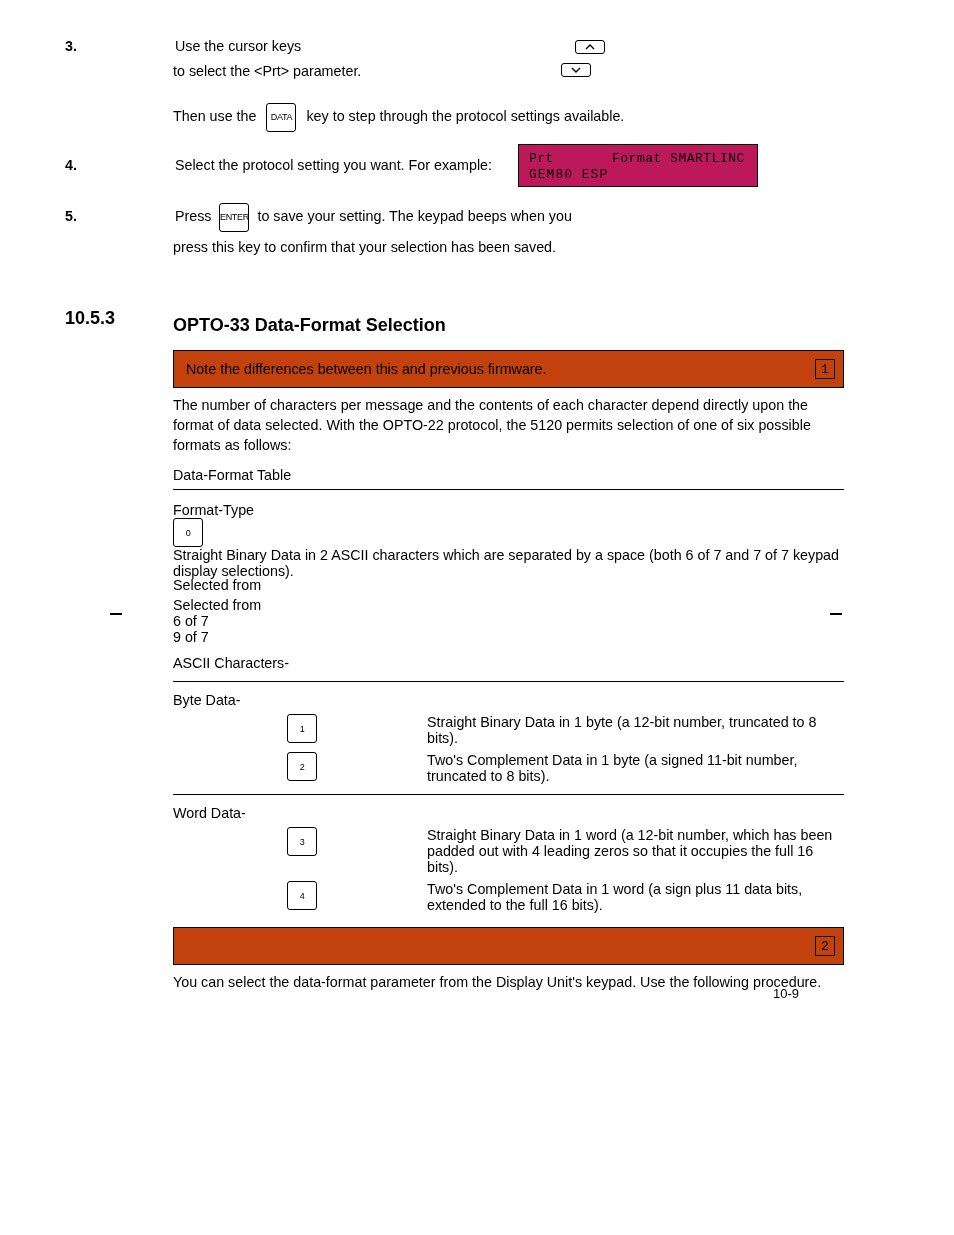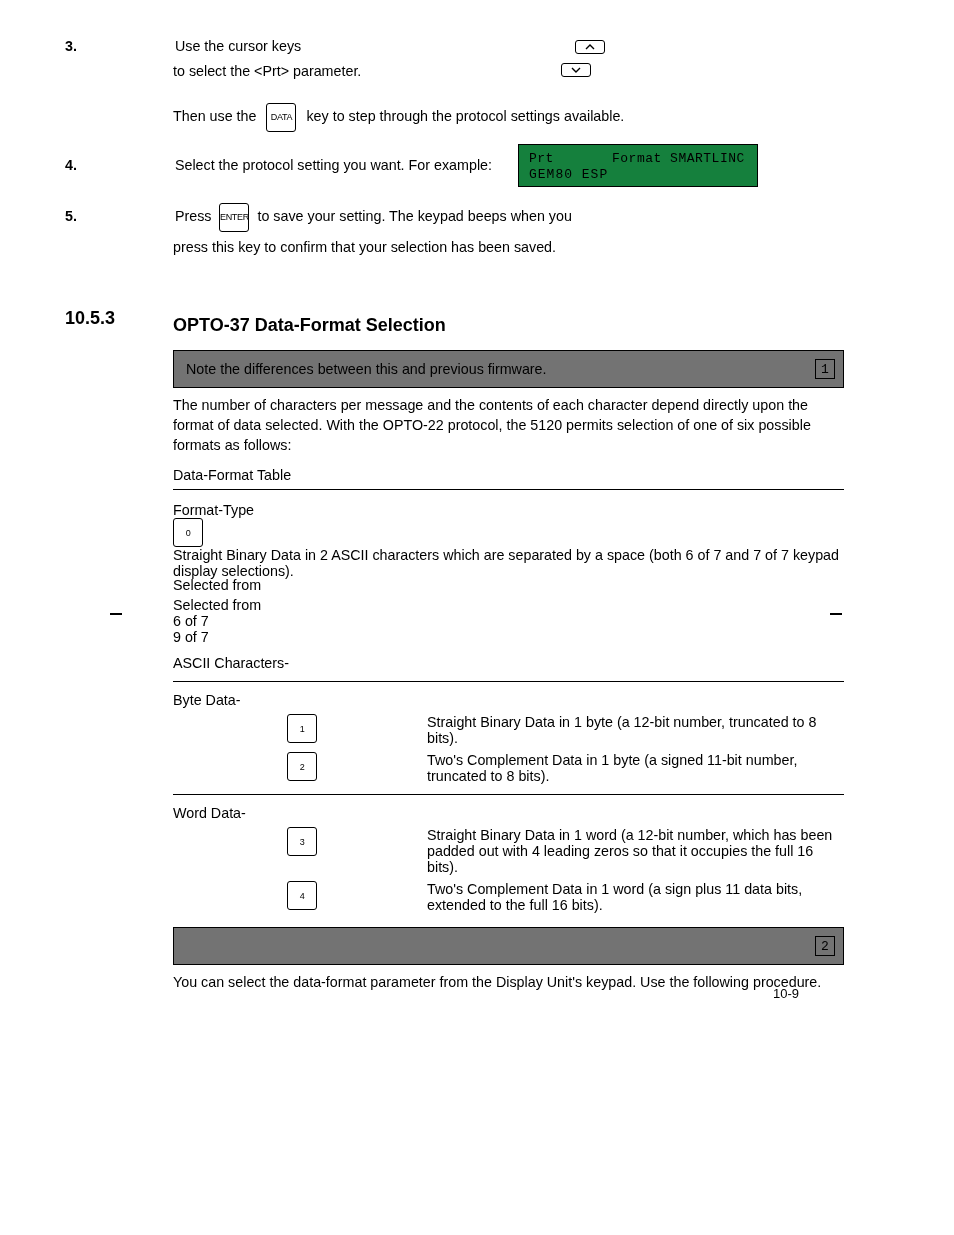--- a/index.html
+++ b/index.html
@@ -32,21 +32,21 @@
     border: 1.3px solid #000;
     background: #fff;
     vertical-align: middle;
     font-size: 10px;
   }
   .arrowkey { width: 30px; height: 14px; border-radius: 3px; }
   .arrowkey svg { width: 12px; height: 8px; }
   .lcd-box {
     display: inline-block;
     border: 1.3px solid #000;
-    background: #15803d;
+    background: #be185d;
     width: 240px;
     padding: 6px 14px 4px 10px;
     vertical-align: middle;
     position: relative;
   }
   .lcd-line1 {
     font-family: "Courier New", monospace;
     font-size: 13px;
     white-space: pre;
     line-height: 1.2;
@@ -72,21 +72,21 @@
     font-size: 18px;
   }
   .section-title {
     font-weight: bold;
     font-size: 18px;
     margin-left: 108px;
   }
   .notebox {
     position: relative;
     border: 1.3px solid #000;
-    background: #737373;
+    background: #c2410c;
     margin-left: 108px;
     margin-top: 14px;
     margin-bottom: 8px;
     padding: 6px 12px;
     font-size: 14.3px;
     min-height: 38px;
     display: flex;
     align-items: center;
   }
   .note-num {
@@ -226,21 +226,21 @@
       <span class="key-pill" style="margin:0 4px;">ENTER</span>
       <span>to save your setting. The keypad beeps when you</span>
     </div>
     <div class="line indent">
       <span>press this key to confirm that your selection has been saved.</span>
     </div>
   </div>
 
   <div class="section-row" style="margin-top:58px;">
     <span class="section-label">10.5.3</span>
-    <span class="section-title">OPTO-37 Data-Format Selection</span>
+    <span class="section-title">OPTO-33 Data-Format Selection</span>
   </div>
 
   <div class="notebox">
     <span>Note the differences between this and previous firmware.</span>
     <span class="note-num">1</span>
   </div>
 
   <div class="p-para">The number of characters per message and the contents of each character depend directly upon the format of data selected. With the OPTO-22 protocol, the 5120 permits selection of one of six possible formats as follows:</div>
 
   <div class="tick-left"></div>

